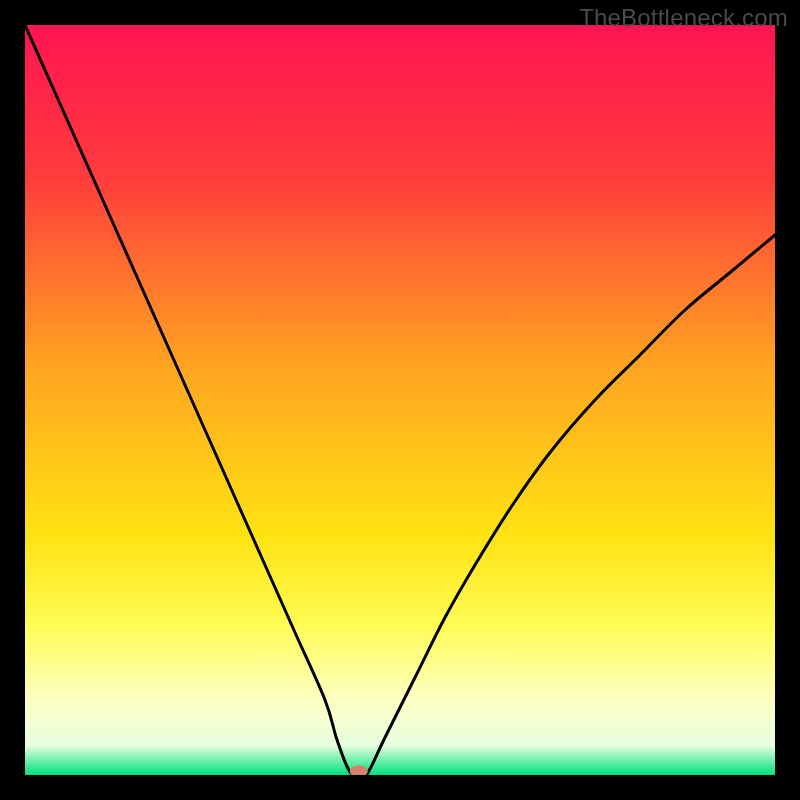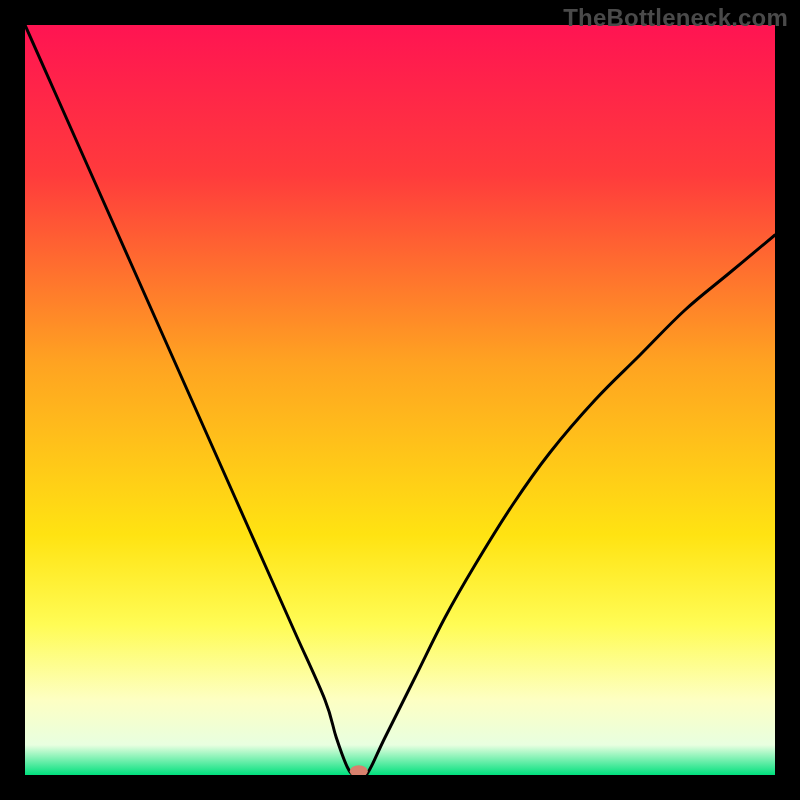--- a/index.html
+++ b/index.html
@@ -16,21 +16,21 @@
     width: 800px;
     height: 800px;
     background: #000;
   }
   .watermark {
     position: absolute;
     top: 4px;
     right: 12px;
     color: #4a4a4a;
     font-size: 24px;
-    font-weight: 700;
+    font-weight: 400;
     letter-spacing: 0.2px;
     z-index: 5;
   }
   .plot {
     position: absolute;
     left: 25px;
     top: 25px;
     width: 750px;
     height: 750px;
     

